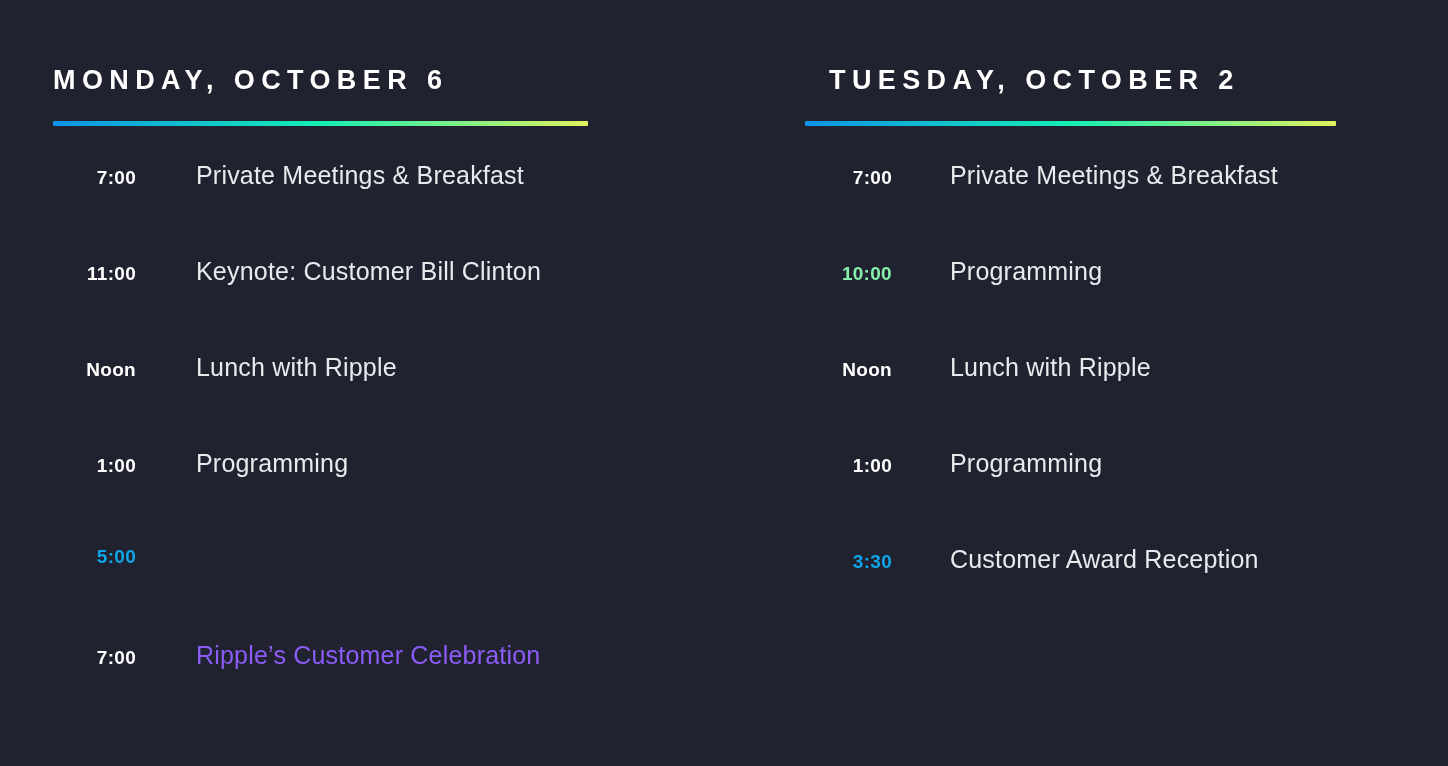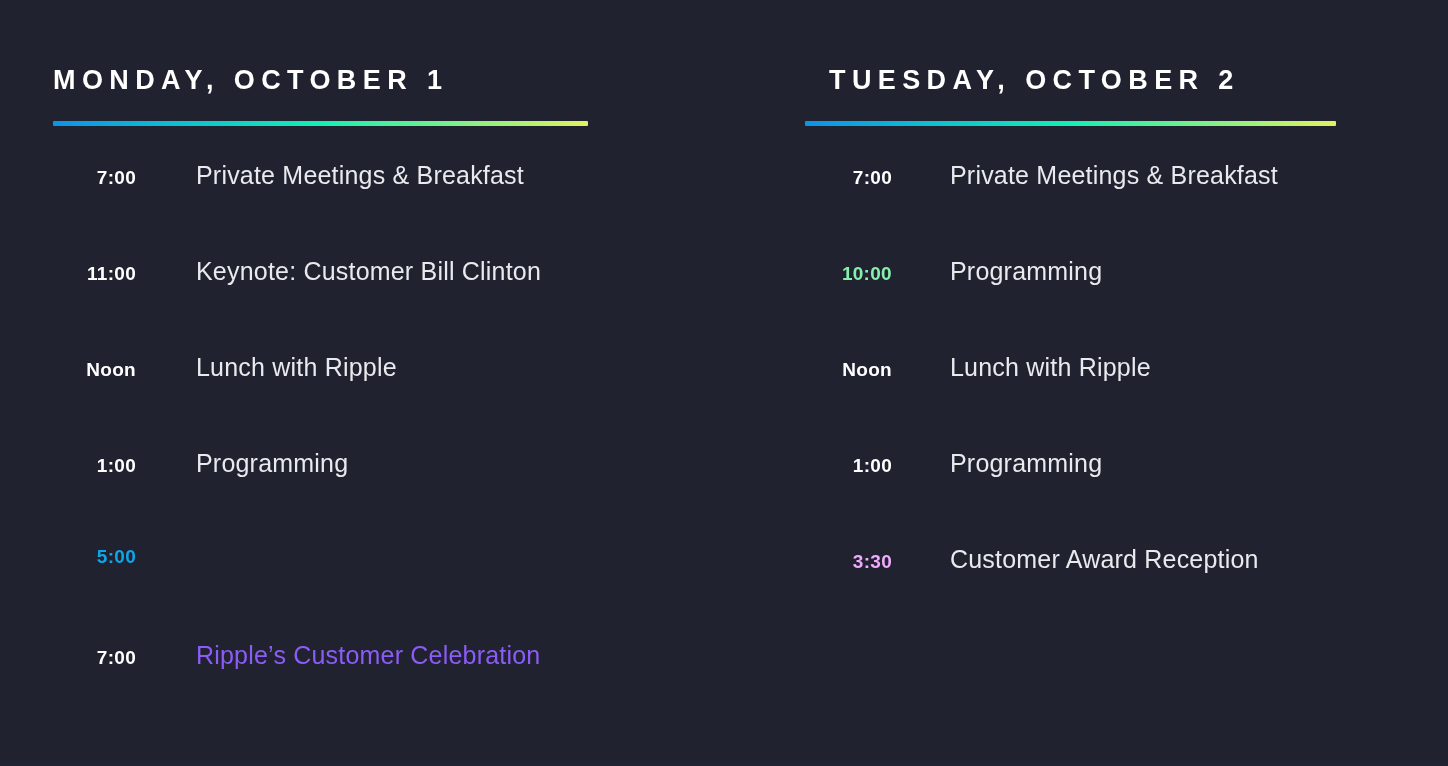--- a/index.html
+++ b/index.html
@@ -113,21 +113,21 @@
     height: 4px;
     background: #212433;
   }
 </style>
 </head>
 <body style="background: rgb(32, 34, 47);">
 
 <div class="schedule-board" style="background: rgb(32, 34, 47);">
 
   <div class="day-column monday">
-    <h2 class="day-title" style="color: rgb(255, 255, 255);">MONDAY, OCTOBER 1</h2>
+    <h2 class="day-title" style="color: rgb(255, 255, 255);">MONDAY, OCTOBER 6</h2>
     <div class="title-rule" style="background: linear-gradient(to right, rgb(13, 147, 232) 0%, rgb(20, 239, 180) 50%, rgb(226, 242, 92) 100%);"></div>
     <ul class="agenda">
       <li class="agenda-row">
         <span class="row-time" style="color: rgb(255, 255, 255);">7:00</span>
         <span class="row-event" style="color: rgb(233, 234, 238);">Private Meetings &amp; Breakfast</span>
       </li>
       <li class="agenda-row">
         <span class="row-time" style="color: rgb(255, 255, 255);">11:00</span>
         <span class="row-event" style="color: rgb(233, 234, 238);">Keynote: Customer Bill Clinton</span>
       </li>
@@ -163,20 +163,20 @@
       </li>
       <li class="agenda-row">
         <span class="row-time" style="color: rgb(255, 255, 255);">Noon</span>
         <span class="row-event" style="color: rgb(233, 234, 238);">Lunch with Ripple</span>
       </li>
       <li class="agenda-row">
         <span class="row-time" style="color: rgb(255, 255, 255);">1:00</span>
         <span class="row-event" style="color: rgb(233, 234, 238);">Programming</span>
       </li>
       <li class="agenda-row">
-        <span class="row-time" style="color: #f0abfc;">3:30</span>
+        <span class="row-time" style="color: #0ea5e9;">3:30</span>
         <span class="row-event" style="color: rgb(233, 234, 238);">Customer Award Reception</span>
       </li>
     </ul>
   </div>
 
   <div class="bottom-edge"></div>
 </div>
 
 </body></html>

